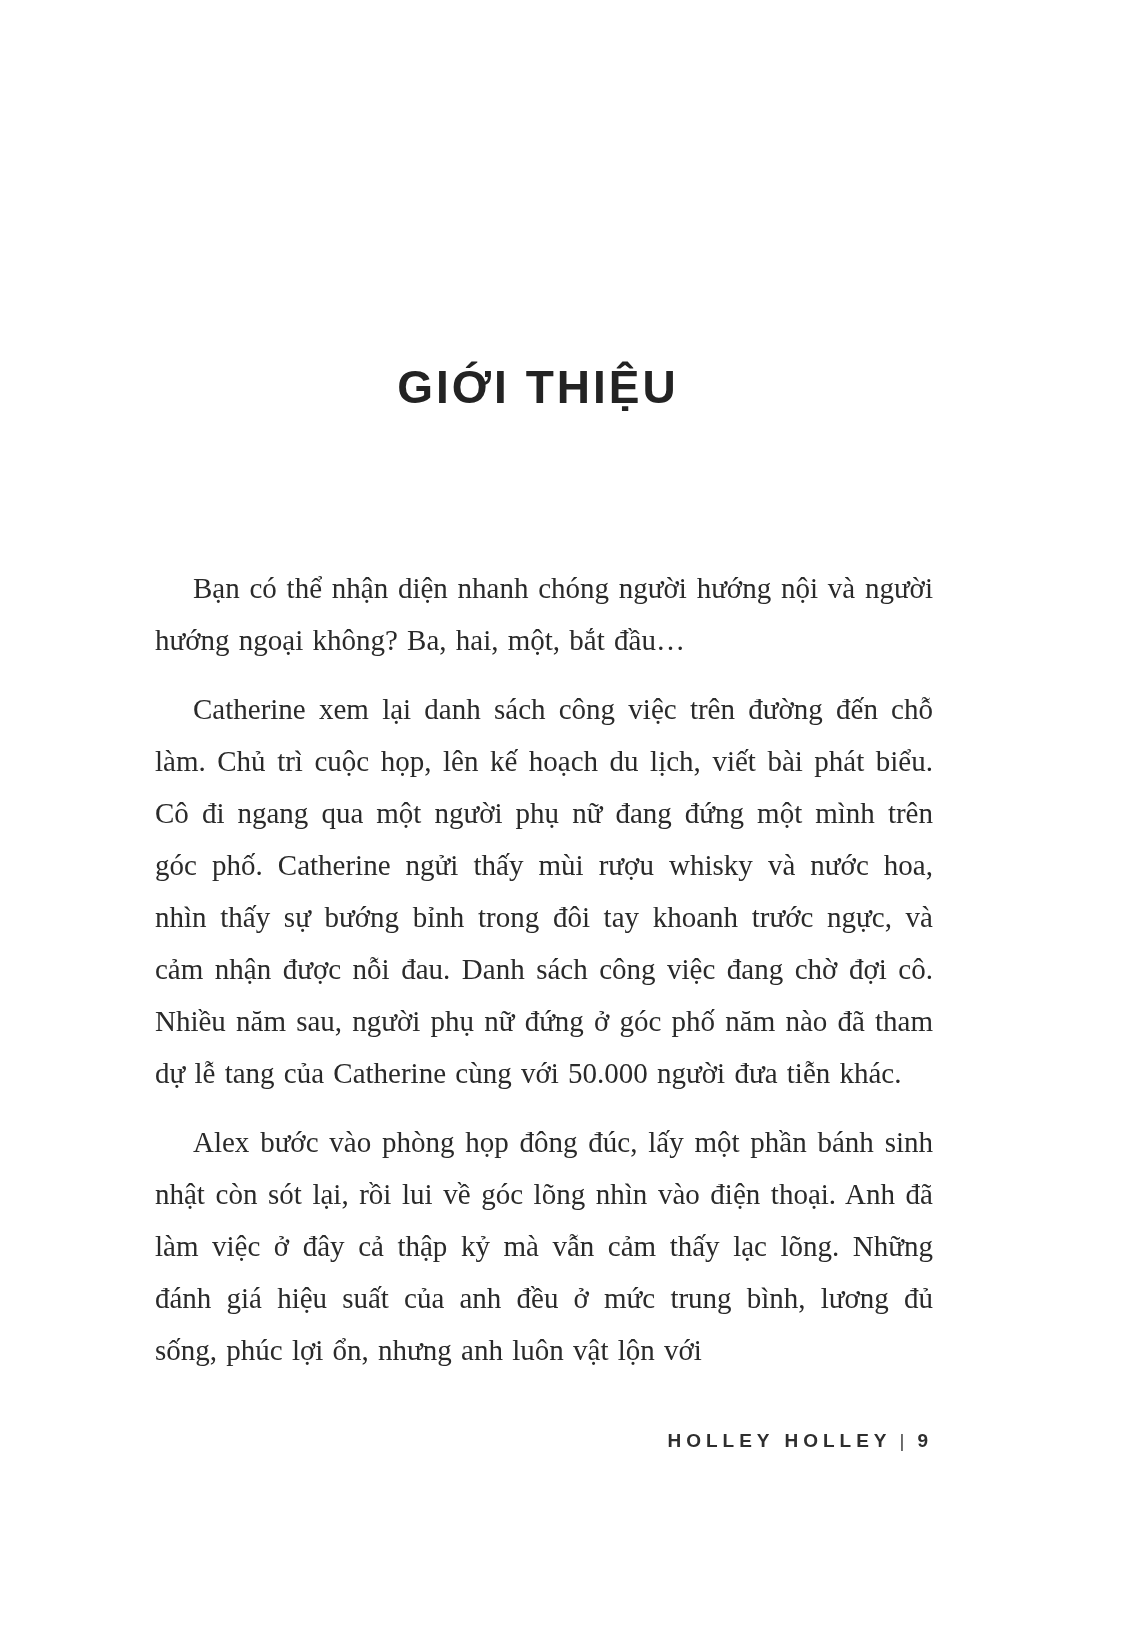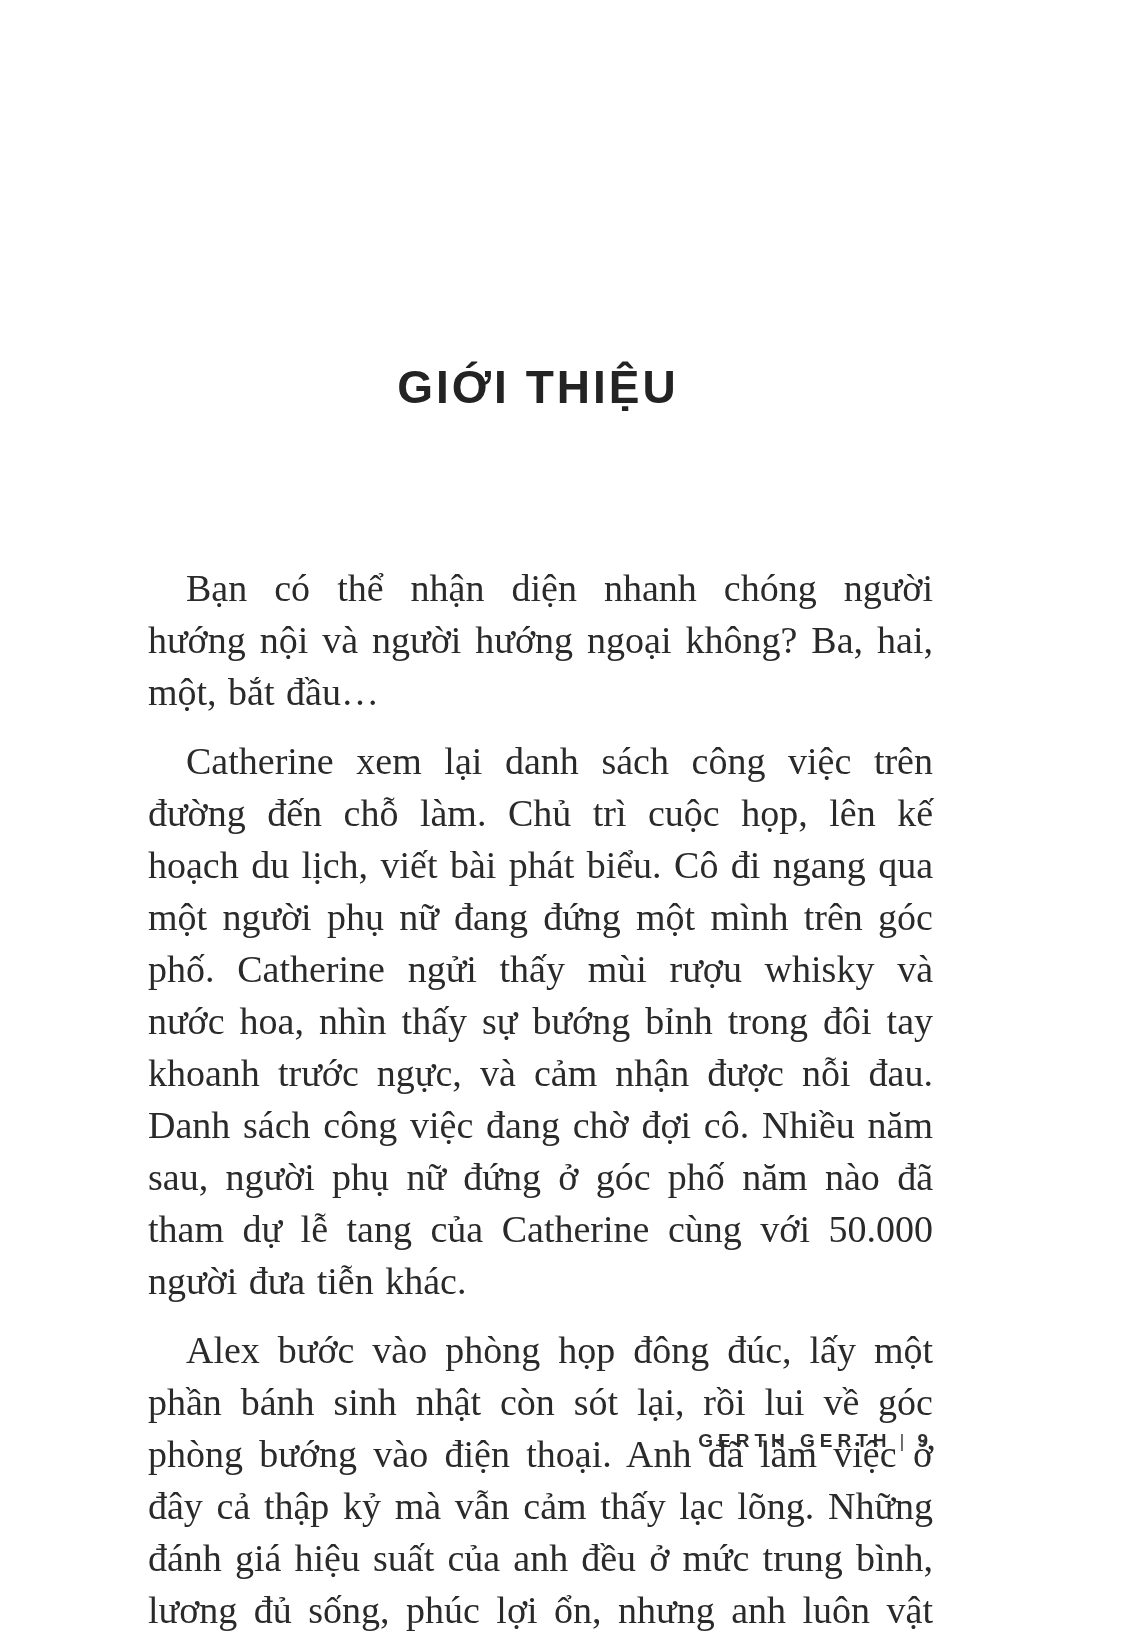--- a/index.html
+++ b/index.html
@@ -29,22 +29,22 @@
     font-family: "Liberation Sans", sans-serif;
     font-weight: 800;
     font-size: 46px;
     letter-spacing: 3px;
     color: #232323;
   }
   .body-text {
     margin-top: 148px;
   }
   .body-paragraph {
-    margin: 0 0 17px 5px;
-    font-size: 38px;
+    margin: 0 0 17px 12px;
+    font-size: 29px;
     line-height: 52px;
     text-align: justify;
     text-indent: 38px;
     color: #2a2a2a;
     word-spacing: 2px;
   }
   .body-paragraph .italic {
   }
   .footer {
     position: absolute;
@@ -68,20 +68,20 @@
 </head>
 <body>
 
 <div class="page">
   <div class="content">
     <h1 class="page-title">GIỚI THIỆU</h1>
 
     <div class="body-text">
         <p class="body-paragraph"><span>Bạn có thể nhận diện nhanh chóng người hướng nội và người hướng ngoại không? Ba, hai, một, bắt đầu…</span></p>
         <p class="body-paragraph"><span>Catherine xem lại danh sách công việc trên đường đến chỗ làm. </span><span class="italic">Chủ trì cuộc họp, lên kế hoạch du lịch, viết bài phát biểu.</span><span> Cô đi ngang qua một người phụ nữ đang đứng một mình trên góc phố. Catherine ngửi thấy mùi rượu whisky và nước hoa, nhìn thấy sự bướng bỉnh trong đôi tay khoanh trước ngực, và cảm nhận được nỗi đau. Danh sách công việc đang chờ đợi cô. Nhiều năm sau, người phụ nữ đứng ở góc phố năm nào đã tham dự lễ tang của Catherine cùng với 50.000 người đưa tiễn khác.</span></p>
-        <p class="body-paragraph"><span>Alex bước vào phòng họp đông đúc, lấy một phần bánh sinh nhật còn sót lại, rồi lui về góc phòng bướng vào điện thoại. Anh đã làm việc ở đây cả thập kỷ mà vẫn cảm thấy lạc lõng. Những đánh giá hiệu suất của anh đều ở mức trung bình, lương đủ sống, phúc lợi ổn, nhưng anh luôn vật lộn với</span></p>
+        <p class="body-paragraph"><span>Alex bước vào phòng họp đông đúc, lấy một phần bánh sinh nhật còn sót lại, rồi lui về góc lõng nhìn vào điện thoại. Anh đã làm việc ở đây cả thập kỷ mà vẫn cảm thấy lạc lõng. Những đánh giá hiệu suất của anh đều ở mức trung bình, lương đủ sống, phúc lợi ổn, nhưng anh luôn vật lộn với</span></p>
       </div>
   </div>
 
   <div class="footer">
-    <span>GERTH GERTH</span><span class="sep">|</span><span>9</span>
+    <span>HOLLEY HOLLEY</span><span class="sep">|</span><span>9</span>
   </div>
 </div>
 
 </body></html>

